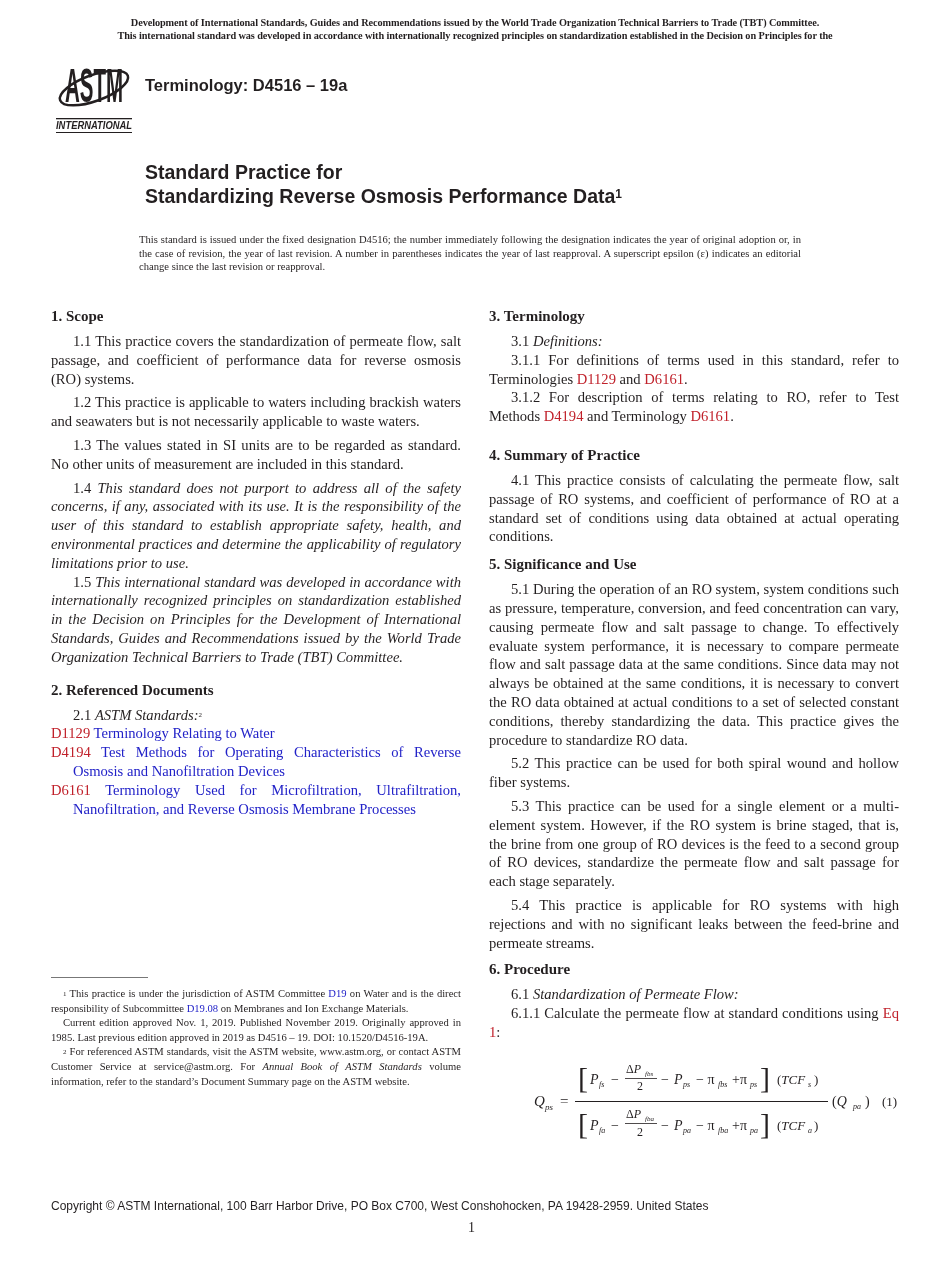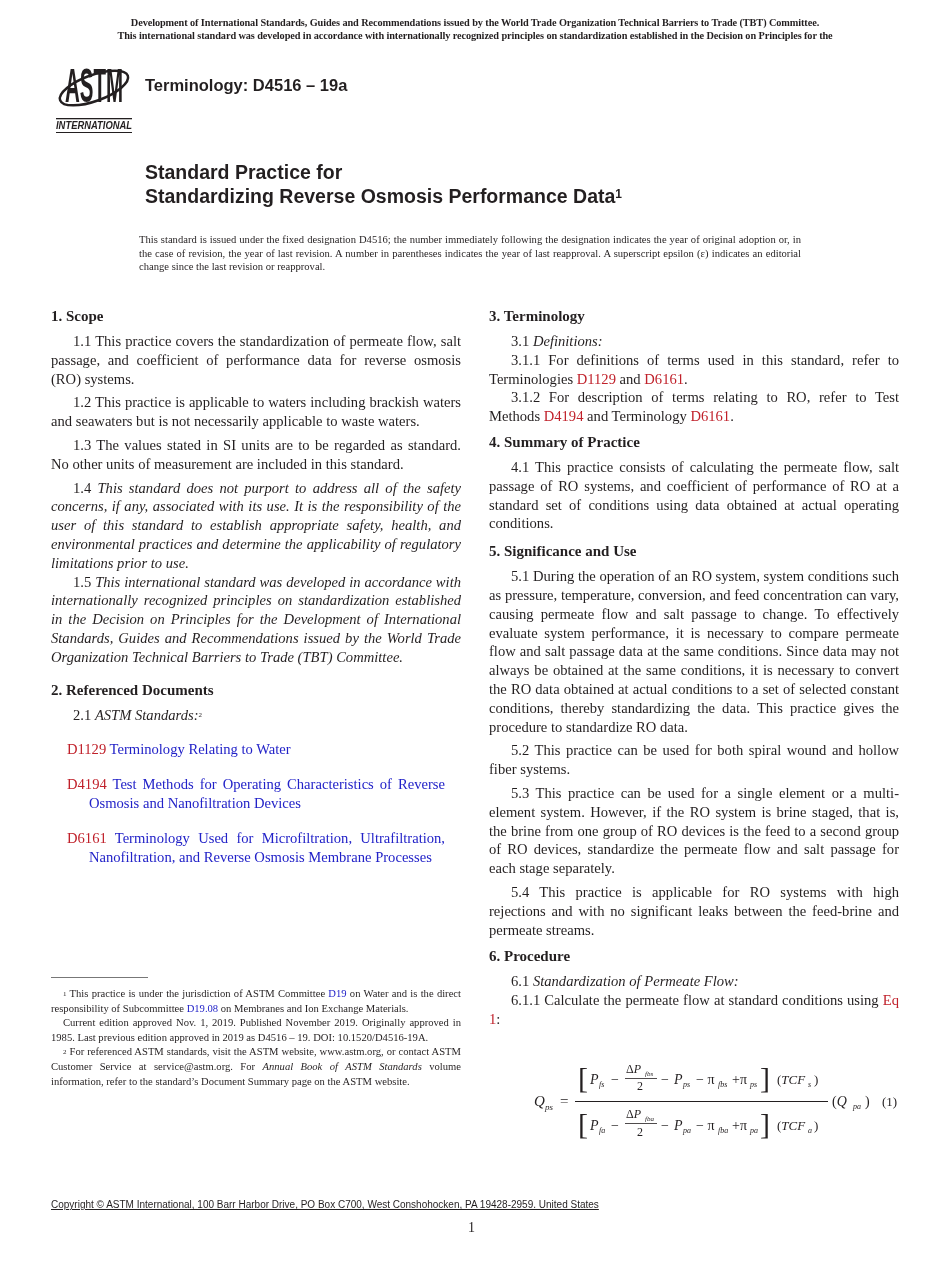--- a/index.html
+++ b/index.html
@@ -16,29 +16,29 @@
   .col { position:absolute; width:410px; font-size:14.6px; line-height:18.8px; }
   .col.left { left:51px; top:307px; }
   .col.right { left:489px; top:307px; }
   h2 { font-size:15px; font-weight:bold; margin:0 0 6px 0; line-height:19px; }
   p { margin:0 0 5px 0; text-align:justify; text-indent:22px; hyphens:manual; }
   p.tight { margin-bottom:0; }
   .sect { margin-top:9px; }
   i, .it { font-style:italic; }
   .red { color:#c0202a; }
   .blue { color:#2222c8; }
-  .ref { padding-left:22px; text-indent:-22px; margin:16px; text-align:justify; }
+  .ref { padding-left:22px; text-indent:-22px; margin:0; text-align:justify; }
   .ref .code { color:#c0202a; }
   .ref .title-t { color:#2222c8; }
   .footrule { left:51px; top:977px; width:97px; height:1px; background:#777; }
   .footnotes { left:51px; top:987px; width:410px; font-size:10.6px; line-height:14.6px; }
   .footnotes p { text-indent:12px; margin:0; }
   sup.fn { font-size:7px; vertical-align:top; }
   .eq { left:520px; top:1060px; width:390px; height:80px; }
-  .copyright { left:51px; top:1199px; font-family:"Liberation Sans", sans-serif; font-size:10px;text-decoration:underline; }
+  .copyright { left:51px; top:1199px; font-family:"Liberation Sans", sans-serif; font-size:12px; }
   .pagenum { left:468px; top:1220px; font-size:14px; }
 </style>
 </head>
 <body>
 
 <div class="abs banner">
   <div>Development of International Standards, Guides and Recommendations issued by the World Trade Organization Technical Barriers to Trade (TBT) Committee.</div>
   <div>This international standard was developed in accordance with internationally recognized principles on standardization established in the Decision on Principles for the</div>
 </div>
 
@@ -82,21 +82,21 @@
   <p>Current edition approved Nov. 1, 2019. Published November 2019. Originally approved in 1985. Last previous edition approved in 2019 as D4516 – 19. DOI: 10.1520/D4516-19A.</p>
   <p><sup class="fn">2</sup><span> For referenced ASTM standards, visit the ASTM website, www.astm.org, or contact ASTM Customer Service at service@astm.org. For </span><i>Annual Book of ASTM Standards</i><span> volume information, refer to the standard’s Document Summary page on the ASTM website.</span></p>
 </div>
 
 <div class="col right">
   <h2>3.  Terminology</h2>
   <p class="tight"><span>3.1 </span><i>Definitions:</i></p>
   <p class="tight"><span>3.1.1 For definitions of terms used in this standard, refer to Terminologies </span><span class="red">D1129</span><span> and </span><span class="red">D6161</span><span>.</span></p>
   <p><span>3.1.2 For description of terms relating to RO, refer to Test Methods </span><span class="red">D4194</span><span> and Terminology </span><span class="red">D6161</span><span>.</span></p>
 
-  <h2 class="sect" style="margin-top:7px">4.  Summary of Practice</h2>
+  <h2 class="sect" style="margin-top:20px">4.  Summary of Practice</h2>
   <p>4.1 This practice consists of calculating the permeate flow, salt passage of RO systems, and coefficient of performance of RO at a standard set of conditions using data obtained at actual operating conditions.</p>
 
   <h2 class="sect" style="">5.  Significance and Use</h2>
   <p>5.1 During the operation of an RO system, system condi­tions such as pressure, temperature, conversion, and feed concentration can vary, causing permeate flow and salt passage to change. To effectively evaluate system performance, it is necessary to compare permeate flow and salt passage data at the same conditions. Since data may not always be obtained at the same conditions, it is necessary to convert the RO data obtained at actual conditions to a set of selected constant conditions, thereby standardizing the data. This practice gives the procedure to standardize RO data.</p>
   <p>5.2 This practice can be used for both spiral wound and hollow fiber systems.</p>
   <p>5.3 This practice can be used for a single element or a multi-element system. However, if the RO system is brine staged, that is, the brine from one group of RO devices is the feed to a second group of RO devices, standardize the permeate flow and salt passage for each stage separately.</p>
   <p>5.4 This practice is applicable for RO systems with high rejections and with no significant leaks between the feed-brine and permeate streams.</p>
 
   <h2 class="sect" style="margin-top:8px">6.  Procedure</h2>
   <p class="tight"><span>6.1 </span><i>Standardization of Permeate Flow:</i></p>

